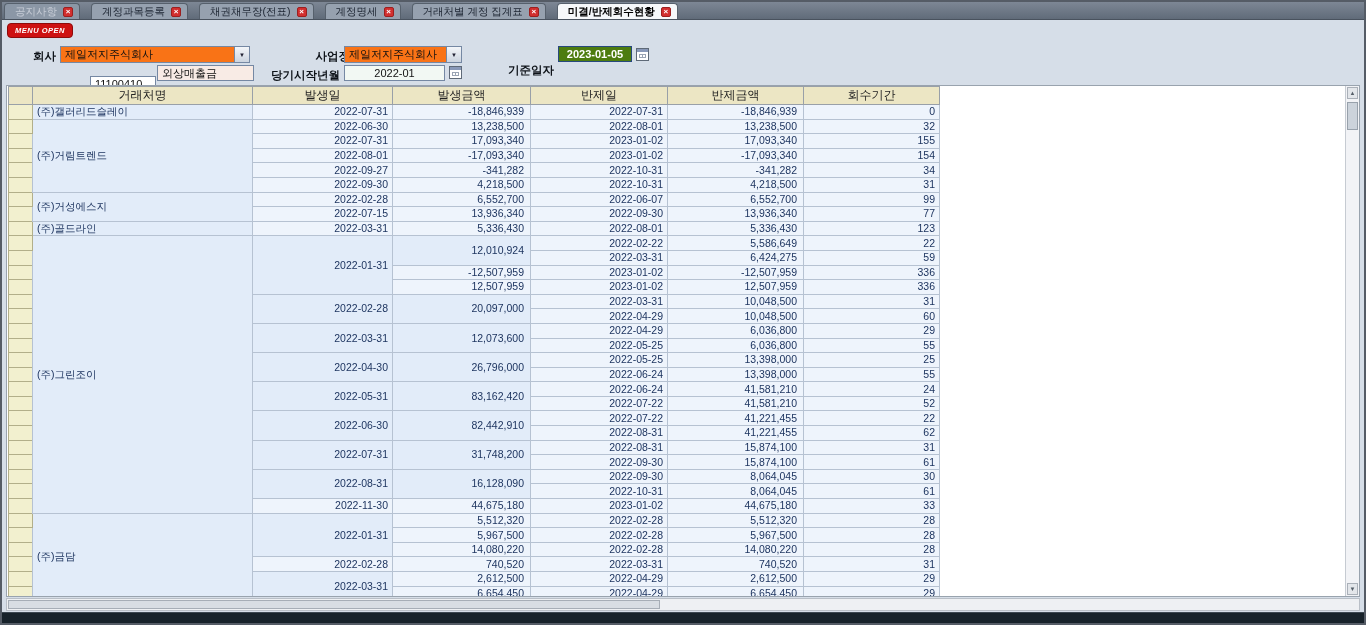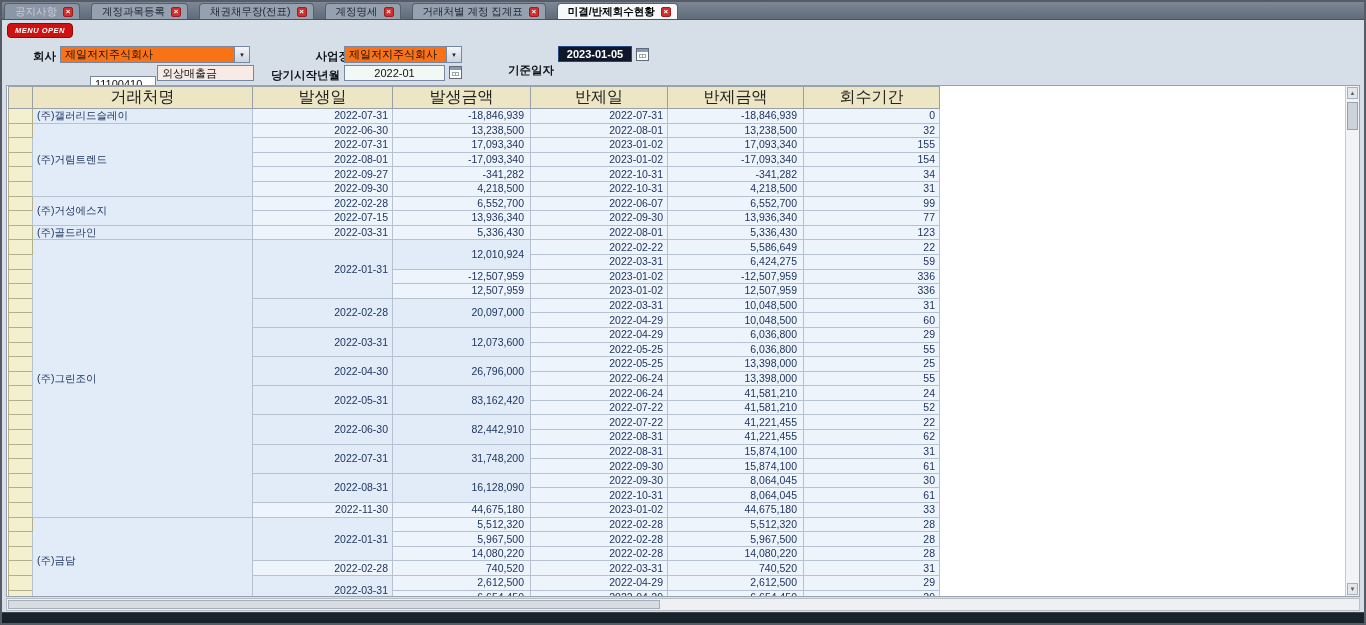--- a/index.html
+++ b/index.html
@@ -23,35 +23,35 @@
                border:1px solid #8d0b0b; }
 
   
   .flabel { position:absolute; font-size:11.5px; color:#0e1319; text-align:right; font-weight:600; }
   .select { position:absolute; height:17px; background:#f97316; border:1px solid #7588a3; display:flex; align-items:center; font-size:11px; color:#111; }
   .select .val { flex:1; padding:0 4px; white-space:nowrap; overflow:hidden; }
   .select .dd  { width:15px; height:100%; background:linear-gradient(#f4f6f9,#ccd4df); border-left:1px solid #7588a3;
                  font-size:6px; color:#223; display:flex; align-items:center; justify-content:center; }
   .field { position:absolute; height:16px; border:1px solid #7588a3; font-size:11px; display:flex; align-items:center;
            padding:0 4px; background:#fff; color:#111; white-space:nowrap; }
-  .field.date-sel { background:#0f172a; color:#fff; justify-content:center; font-weight:bold; border-color:#27487d; }
+  .field.date-sel { background:#4d7c0f; color:#fff; justify-content:center; font-weight:bold; border-color:#27487d; }
   .field.acct-name { background:#f8ebe5; }
   .field.period { background:#f2f8f3; justify-content:center; }
   .cal { position:absolute; width:13px; height:13px; background:#fff; border:1px solid #5f6a78; }
   .cal::before { content:""; position:absolute; left:0; right:0; top:0; height:3px; background:#8898b8; }
   .cal::after  { content:""; position:absolute; left:2px; right:2px; top:5px; bottom:2px;
                  background-image:repeating-linear-gradient(to right,#9aa4b4 0 1px,transparent 1px 3px),
                                   repeating-linear-gradient(to bottom,#9aa4b4 0 1px,transparent 1px 3px); }
 
   
   .content-panel { position:absolute; left:4px; right:4px; top:83px; bottom:26px; background:#fff;
                    border:1px solid #99a3ae; overflow:hidden; }
   table.grid { border-collapse:collapse; table-layout:fixed; font-size:10.5px; position:absolute; left:1px; top:0; }
   .grid th { background:#ece6c4; border:1px solid #99a0a8; font-weight:normal; color:#222; height:15px;
-             font-size:16px; white-space:nowrap; }
+             font-size:12px; white-space:nowrap; }
   .grid th.ind-h { background:#ece6c4; }
   .grid td { border:1px solid #b6c2d2; height:14.6px; line-height:13px; padding:0 4px; color:#1e3560;
              overflow:hidden; white-space:nowrap; background:#eef4fc; }
   .grid td.ind   { background:#f2f0cf; border:1px solid #b2af8a; padding:0; }
   .grid td.cust  { background:#e2ecf9; text-align:left; }
   .grid td.date  { text-align:right; }
   .grid td.amt   { text-align:right; padding-right:6px; }
   .grid td.days  { text-align:right; padding-right:4px; }
   .grid td.merged { background:#e2ecf9; }
 

